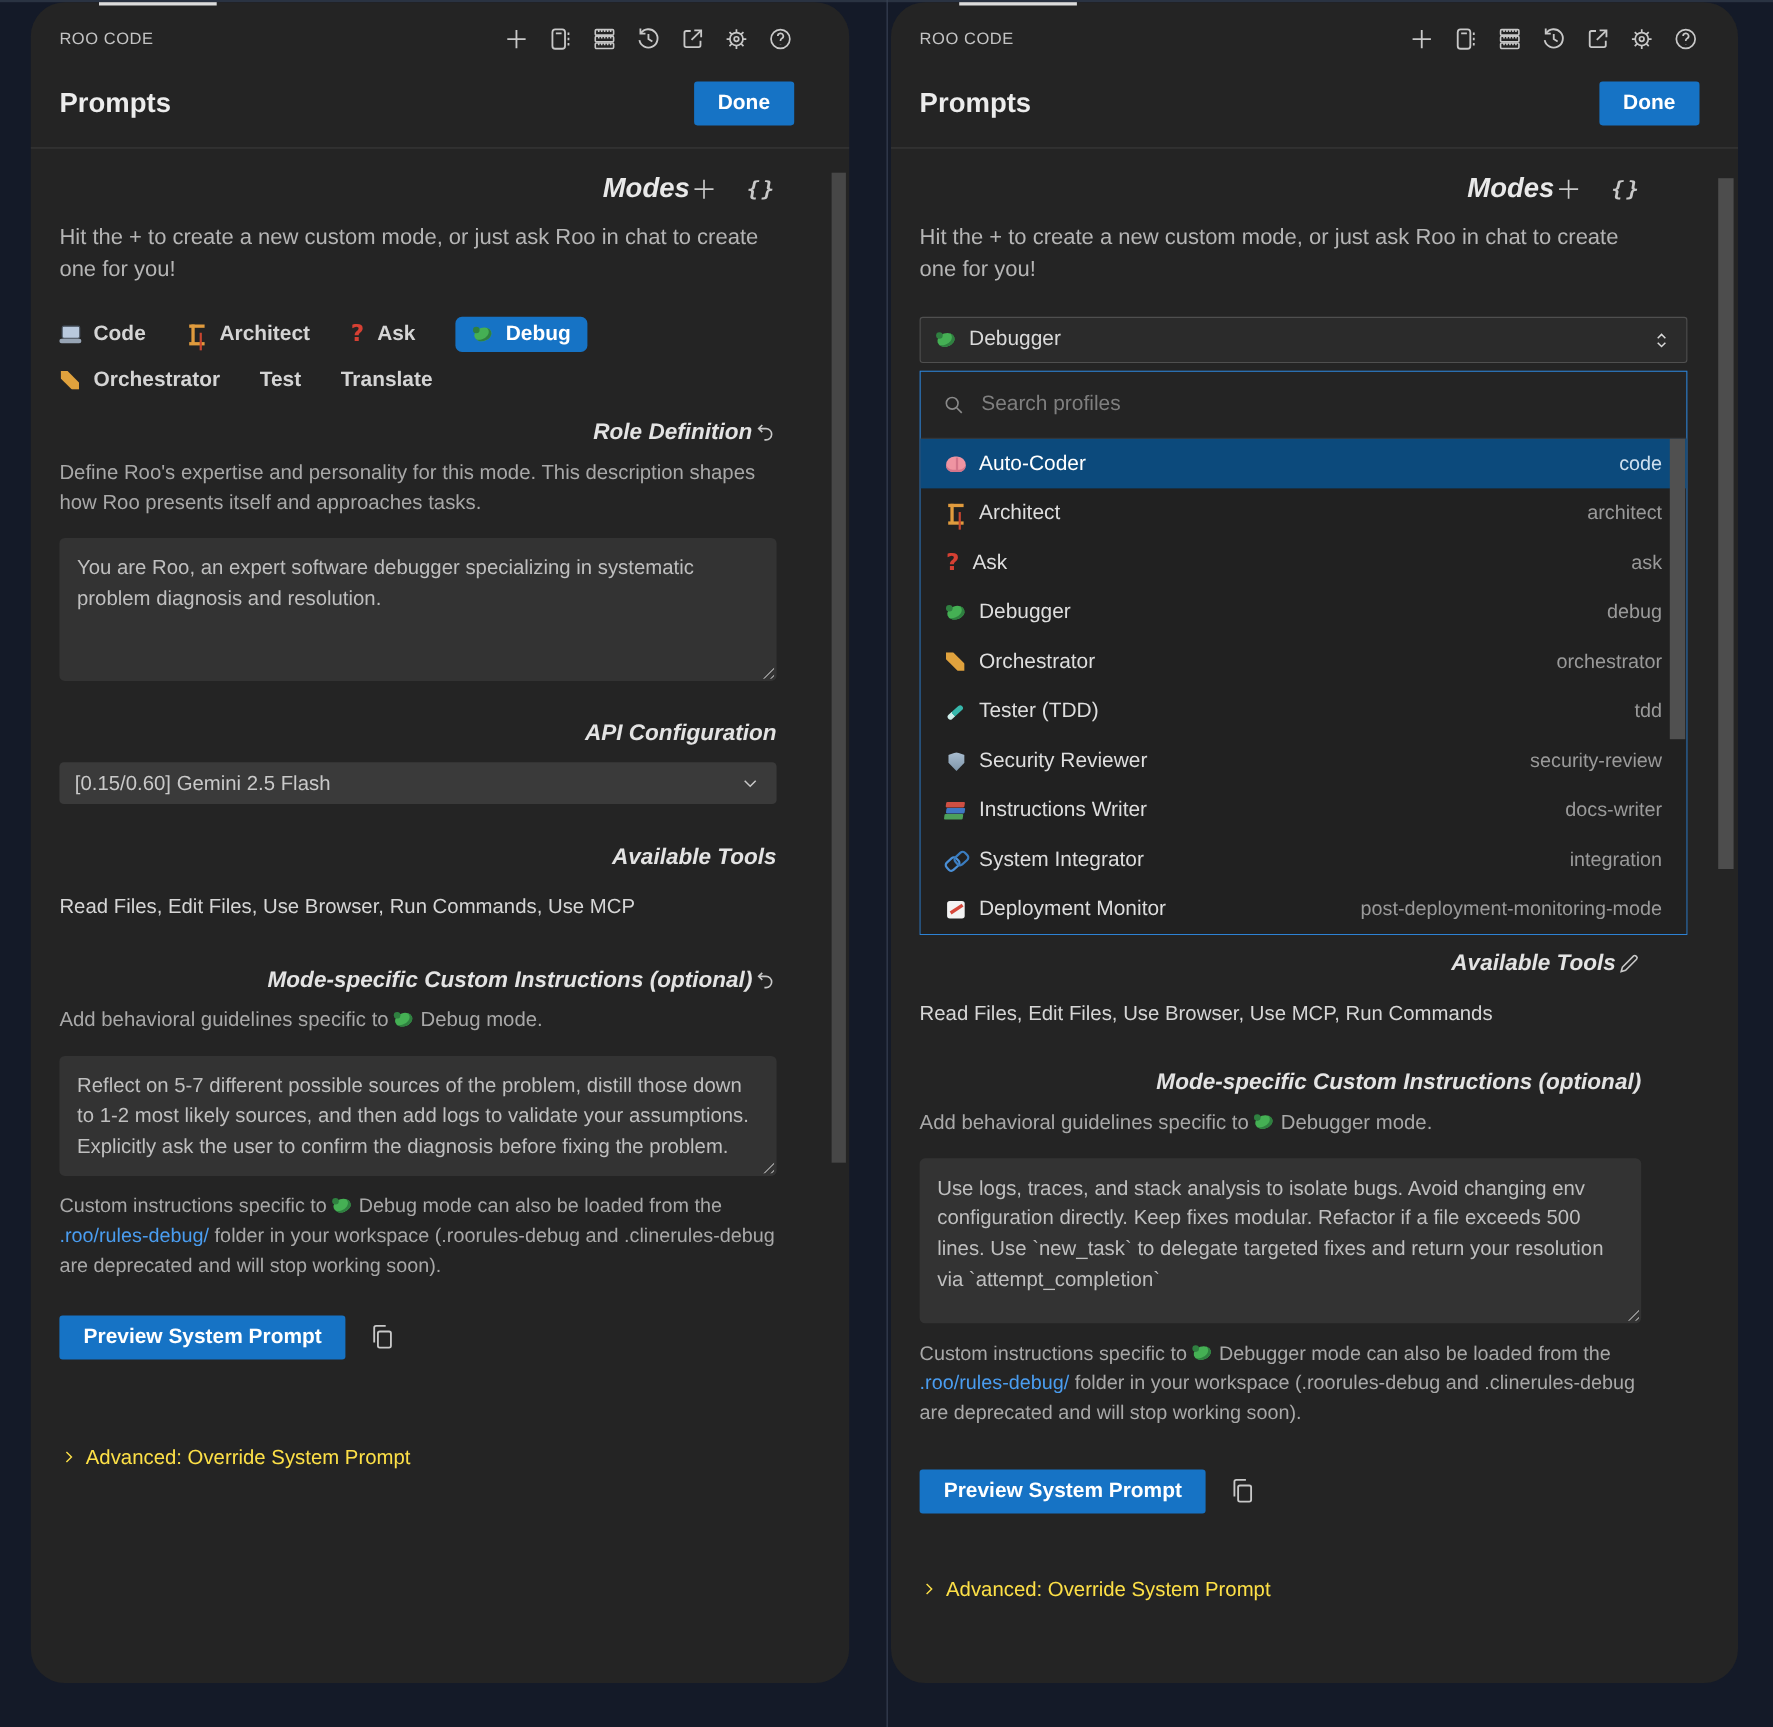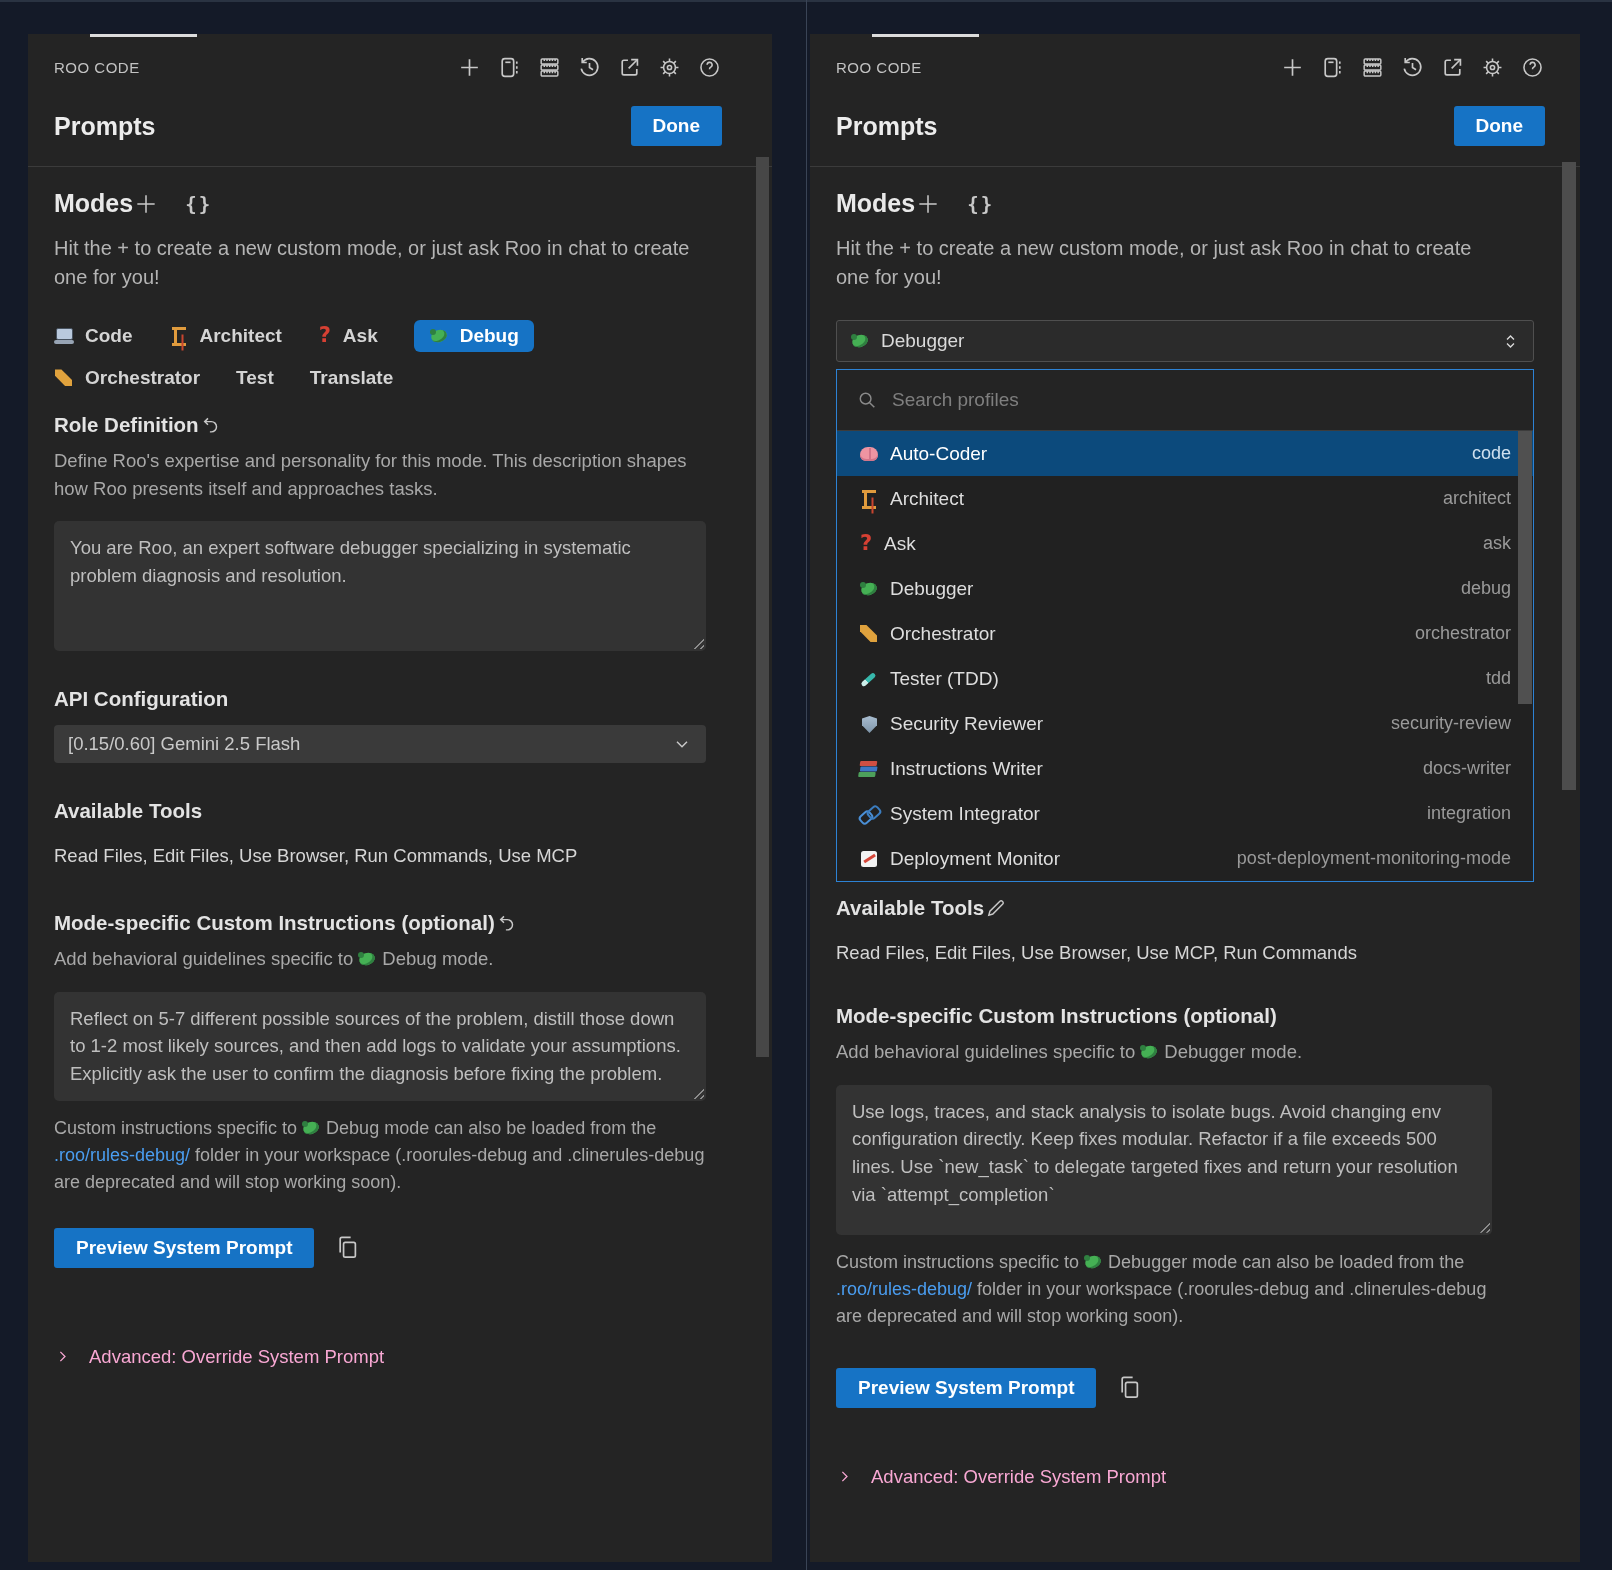--- a/index.html
+++ b/index.html
@@ -1,21 +1,21 @@
 <!DOCTYPE html>
 <html><head>
 <meta charset="utf-8">
 <style>
   html,body{margin:0;padding:0;background:#141a28;}
   .canvas{position:relative;width:1612px;height:1570px;background:#141a28;overflow:hidden;
           font-family:"Liberation Sans",sans-serif;-webkit-font-smoothing:antialiased;}
   .canvas::before{content:"";position:absolute;top:0;left:0;right:0;height:2px;background:#2a3342;}
   .vline{position:absolute;left:806px;top:0;width:1px;height:100%;background:#3a4456;}
 
-  .panel{position:absolute;top:34px;height:1528px;background:#242424;color:#cccccc;}
+  .panel{position:absolute;top:2px;height:1528px;background:#242424;color:#cccccc;border-radius:31px;}
   .panel-left{left:28px;width:744px;}
   .panel-right{left:810px;width:770px;}
   .tabline{position:absolute;top:0;left:62px;width:107px;height:3px;background:#dcdcdc;}
 
   .titlebar{display:flex;align-items:center;justify-content:space-between;height:50px;padding:8px 35px 0 26px;}
   .panel-left .titlebar{padding-right:50px;}
   .app-title{font-size:15px;color:#c3c3c3;letter-spacing:.5px;}
   .hicons{display:flex;align-items:center;gap:15px;color:#c8c8c8;}
   .hicons .icon{display:inline-flex;}
   .icon svg{display:block;}
@@ -23,21 +23,21 @@
   .pagebar{display:flex;align-items:center;justify-content:space-between;padding:14px 35px 20px 26px;}
   .panel-left .pagebar{padding-right:50px;}
   .page-title{font-size:25px;font-weight:bold;color:#ececec;}
   .btn{background:#1673c5;color:#ffffff;border:none;border-radius:3px;font-family:inherit;
        font-size:19px;font-weight:bold;padding:9px 22px;cursor:pointer;}
   .divider{border-bottom:1px solid #3b3b3b;}
 
   .content{padding:22px 66px 0 26px;}
   .panel-right .content{padding:22px 88px 0 26px;}
 
-  .sec-head{display:flex;align-items:center;justify-content:flex-start;}
+  .sec-head{display:flex;align-items:center;justify-content:flex-end;font-style:italic;}
   .h3{font-size:25px;font-weight:bold;color:#e9e9e9;}
   .h4{font-size:20.5px;font-weight:bold;color:#e3e3e3;}
   .head-icons{display:flex;align-items:center;gap:26px;color:#c9c9c9;}
   .brace{font-family:"DejaVu Sans Mono",monospace;font-size:19px;font-weight:bold;letter-spacing:2px;color:#c9c9c9;}
   .desc{margin-top:16px;font-size:20px;line-height:1.46;color:#b5b5b5;max-width:645px;}
   .small-desc{margin-top:10px;font-size:18.5px;line-height:1.5;color:#a8a8a8;}
 
   .chips{margin-top:28px;display:flex;flex-wrap:wrap;column-gap:36px;row-gap:15px;max-width:600px;}
   .chip{display:flex;align-items:center;font-size:19px;font-weight:bold;color:#d4d4d4;cursor:pointer;}
   .chip.selected{background:#1673c5;color:#fff;border-radius:6px;padding:5px 15px;}
@@ -50,21 +50,21 @@
   .role-box{min-height:104px;}
   .clip-box{height:124px;overflow:hidden;}
 
   .select{margin-top:14px;height:38px;background:#3a3a3a;border-radius:4px;padding:0 14px;
           display:flex;align-items:center;justify-content:space-between;font-size:18.5px;color:#c9c9c9;cursor:pointer;}
   .helper{margin-top:12px;font-size:18px;color:#999999;}
   .tools-line{margin-top:22px;font-size:18.5px;color:#d6d6d6;}
   .note{margin-top:14px;font-size:18px;line-height:1.5;color:#a8a8a8;}
   .link{color:#4a9df0;cursor:pointer;}
   .preview-row{margin-top:32px;display:flex;align-items:center;gap:20px;}
-  .advanced{display:flex;align-items:center;gap:18px;font-size:18.5px;color:#f9a8d4;cursor:pointer;}
+  .advanced{display:flex;align-items:center;gap:7px;font-size:18.5px;color:#fde047;cursor:pointer;}
 
   .profile-wrap{margin-right:-42px;}
   .pselect{margin-top:28px;height:40px;background:#2b2b2b;border:1px solid #4f4f4f;border-radius:3px;
            padding:0 13px;display:flex;align-items:center;justify-content:space-between;font-size:19px;color:#dadada;cursor:pointer;}
   .pselect-label{display:flex;align-items:center;}
   .dropdown{margin-top:7px;border:1px solid #2d82d4;background:#242424;}
   .search-row{display:flex;align-items:center;gap:14px;height:60px;padding:0 19px;border-bottom:1px solid #3c3c3c;color:#8a8a8a;}
   .search-ph{font-size:19px;color:#7f7f7f;}
   .plist{position:relative;background:#212121;}
   .prow{display:flex;align-items:center;height:45px;padding:0 22px;font-size:19px;color:#dedede;cursor:pointer;}

